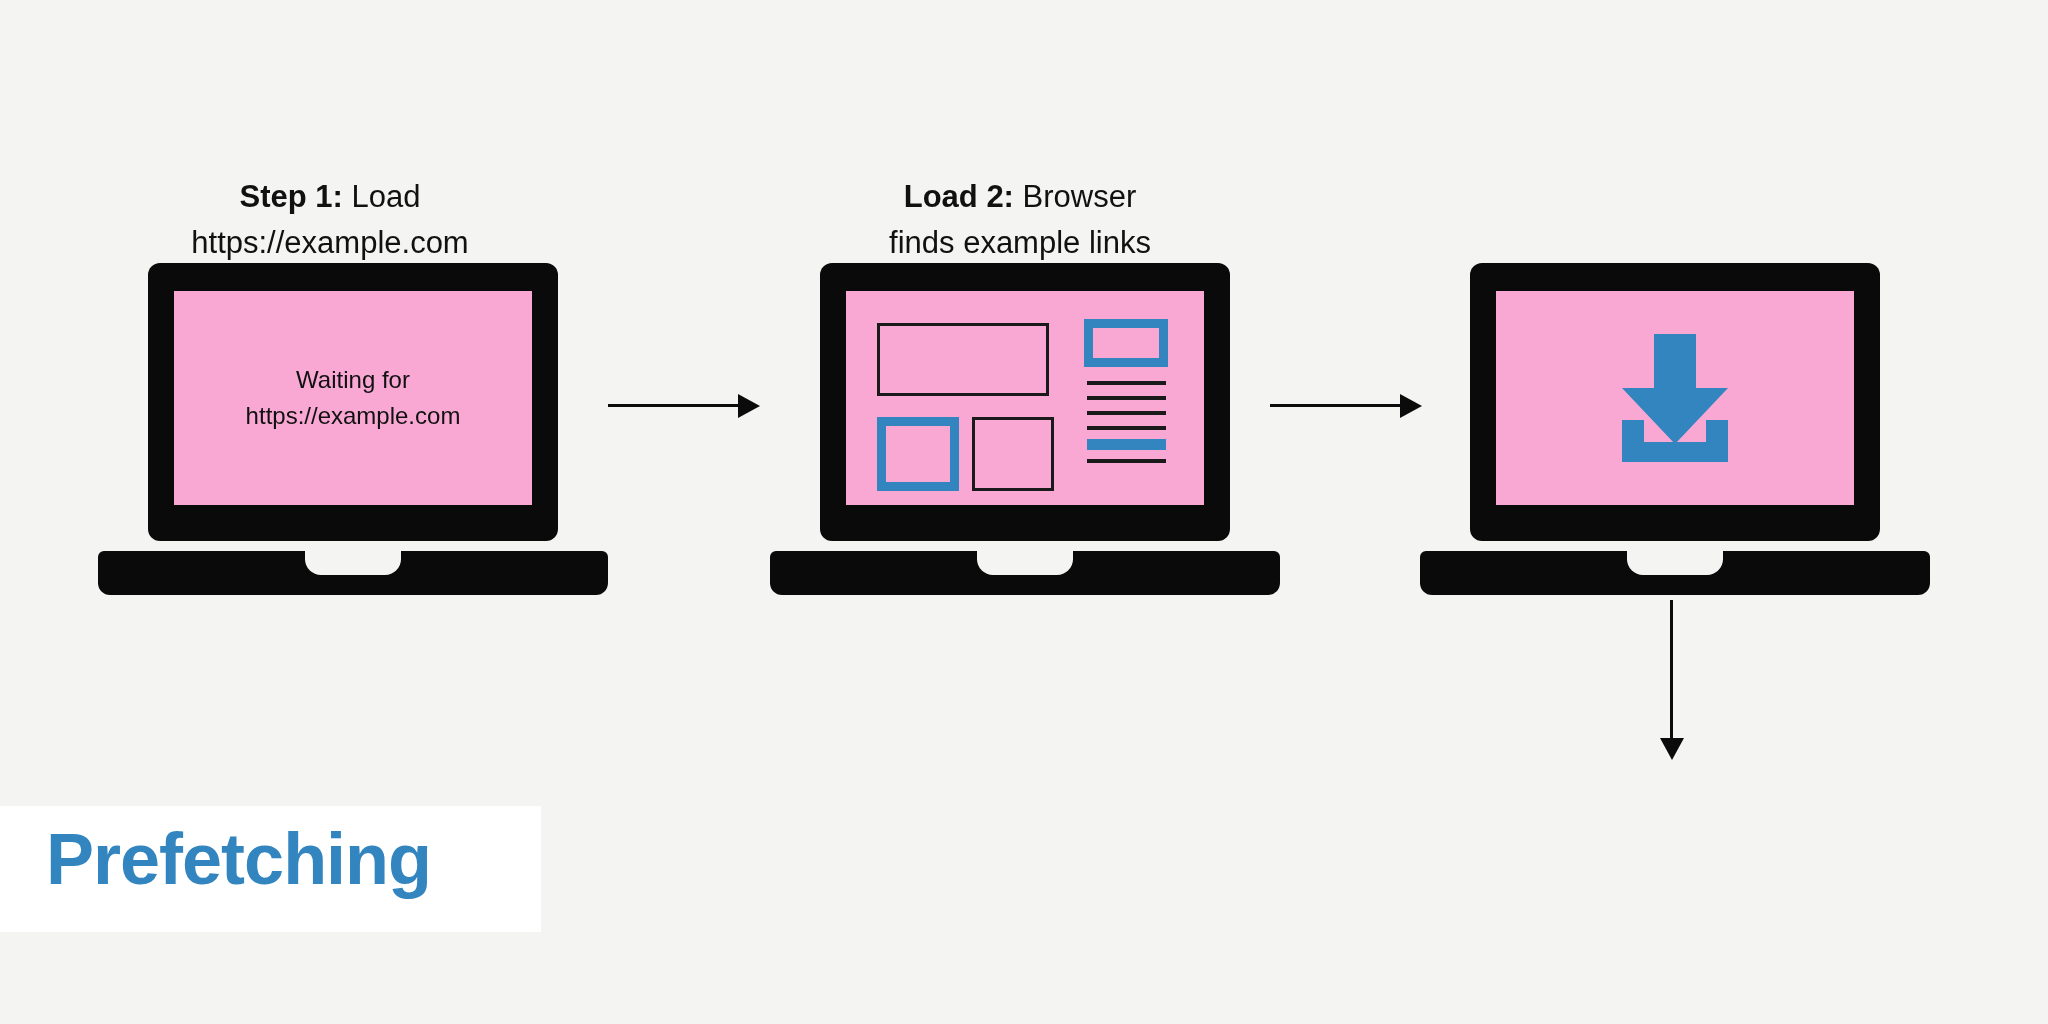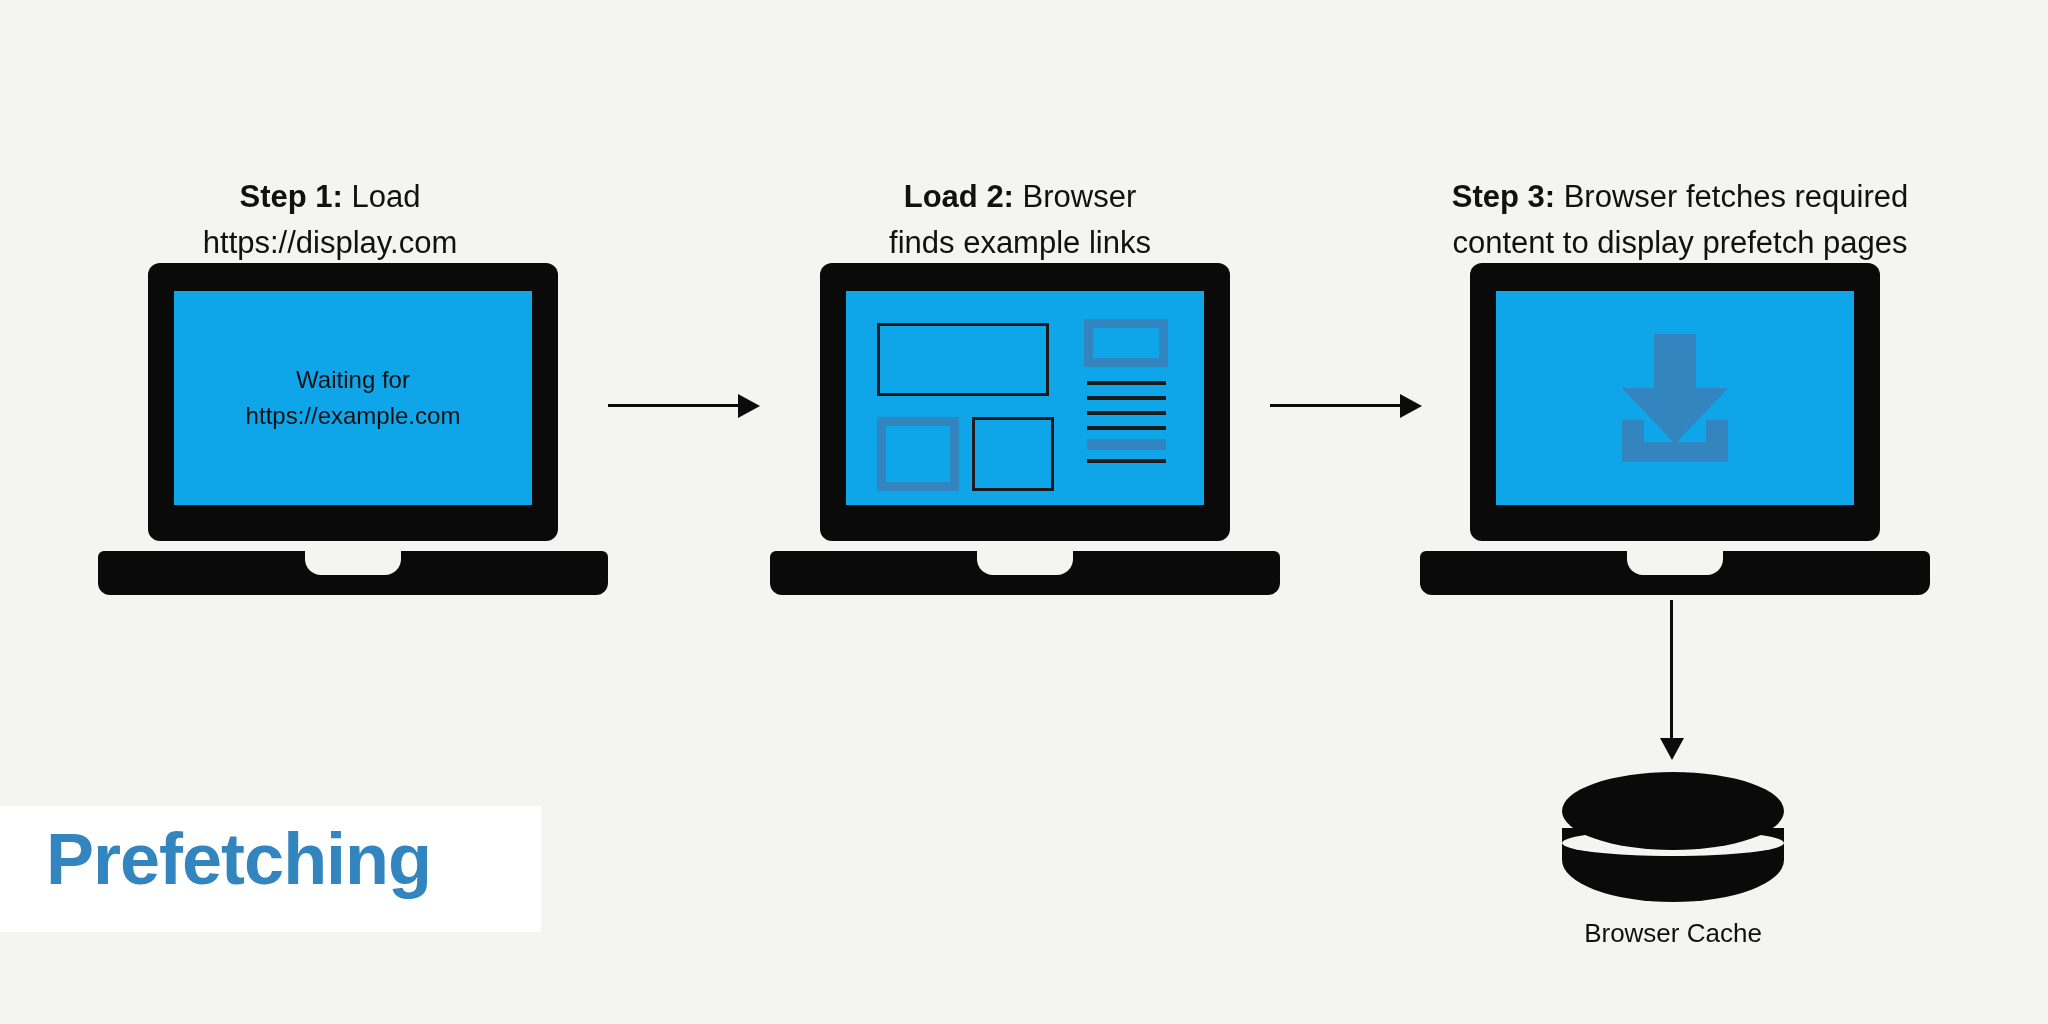--- a/index.html
+++ b/index.html
@@ -30,21 +30,21 @@
 
   
   .laptop{position:absolute;width:510px;height:340px;}
   .lid{
     position:absolute;left:50px;top:0;width:410px;height:278px;
     background:#0a0a0a;border-radius:12px;
     box-sizing:border-box;
   }
   .screen{
     position:absolute;left:26px;top:28px;right:26px;bottom:36px;
-    background:#0ea5e9;
+    background:#f9a8d4;
   }
   .base{
     position:absolute;left:0;top:288px;width:510px;height:44px;
     background:#0a0a0a;border-radius:6px 6px 12px 12px;
   }
   .notch{
     position:absolute;left:50%;top:286px;transform:translateX(-50%);
     width:96px;height:26px;background:#f4f4f3;
     border-radius:0 0 16px 16px;
   }
@@ -108,32 +108,28 @@
     font-size:72px;font-weight:bold;color:#3285bf;letter-spacing:-1px;text-align:right;
   }
 </style>
 </head>
 <body>
 
 <div class="stage">
 
   <div class="caption" id="cap1">
     <span class="lead">Step 1:</span><span> Load
-https://display.com</span>
+https://example.com</span>
   </div>
 
   <div class="caption" id="cap2">
     <span class="lead">Load 2:</span><span> Browser
 finds example links</span>
   </div>
 
-  <div class="caption" id="cap3">
-    <span class="lead">Step 3:</span><span> Browser fetches required
-content to display prefetch pages</span>
-  </div>
 
   <div class="laptop" style="left:98px;top:263px;">
     <div class="lid">
       <div class="screen">
         <div class="screen-text">Waiting for
 https://example.com</div>
       </div>
     </div>
     <div class="base"></div>
     <div class="notch"></div>
@@ -187,23 +183,17 @@
     <div class="base"></div>
     <div class="notch"></div>
   </div>
 
   <div class="varrow" style="left:1660px;top:600px;height:160px;">
     <div class="shaft" style="height:140px;"></div>
     <div class="head" style="top:138px;"></div>
   </div>
 
 
-  <div class="db" style="left:1562px;top:772px;">
-    <div class="db-body"></div>
-    <div class="db-gap"></div>
-    <div class="db-top"></div>
-    <div class="db-label">Browser Cache</div>
-  </div>
 
   <div class="title-band"></div>
   <div class="title-text">Prefetching</div>
 
 </div>
 
 </body></html>

